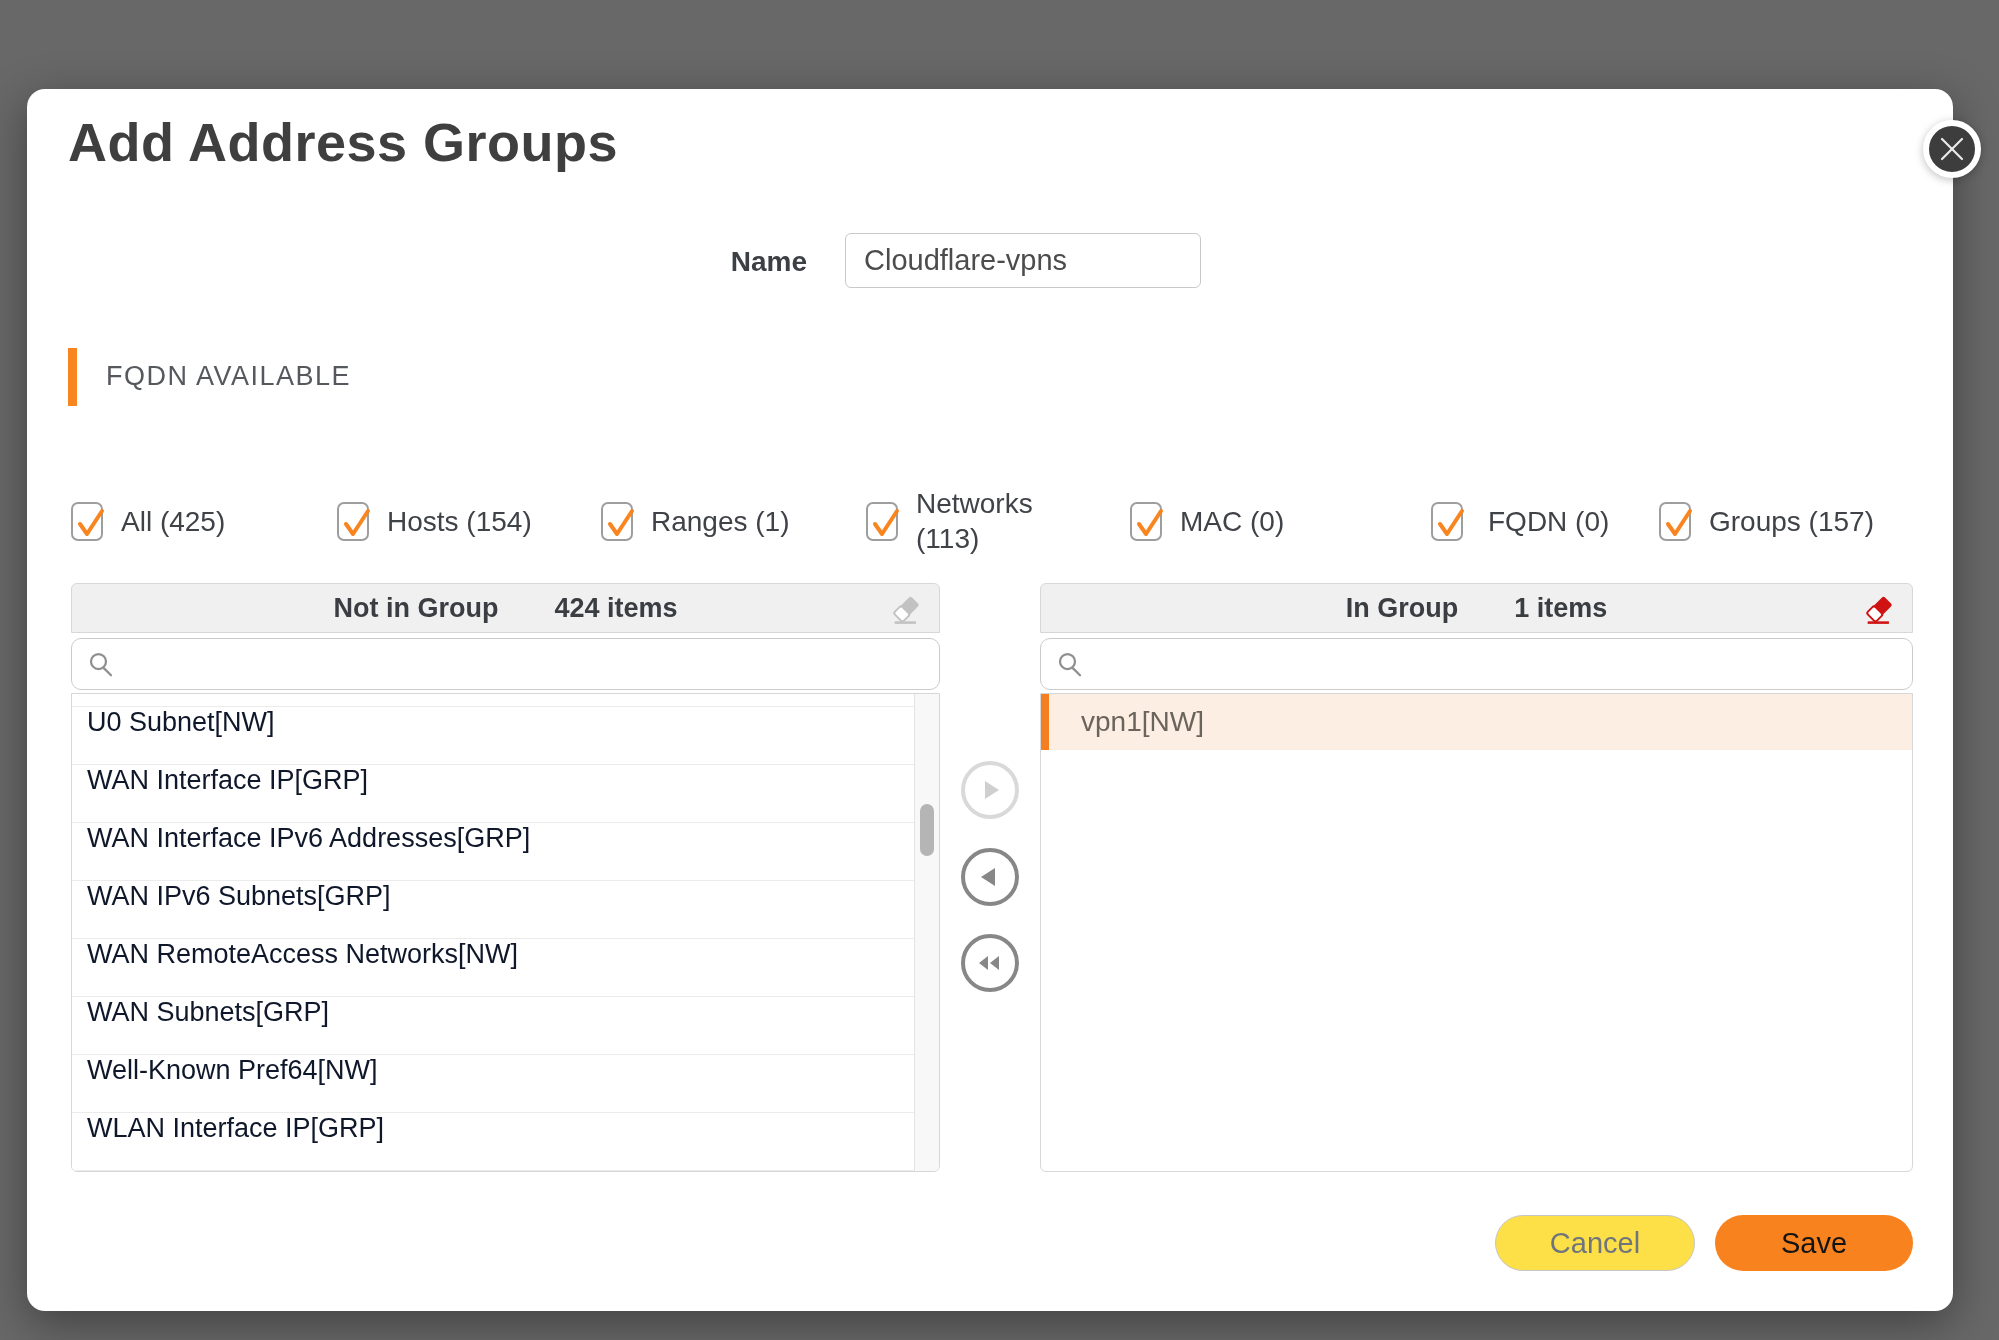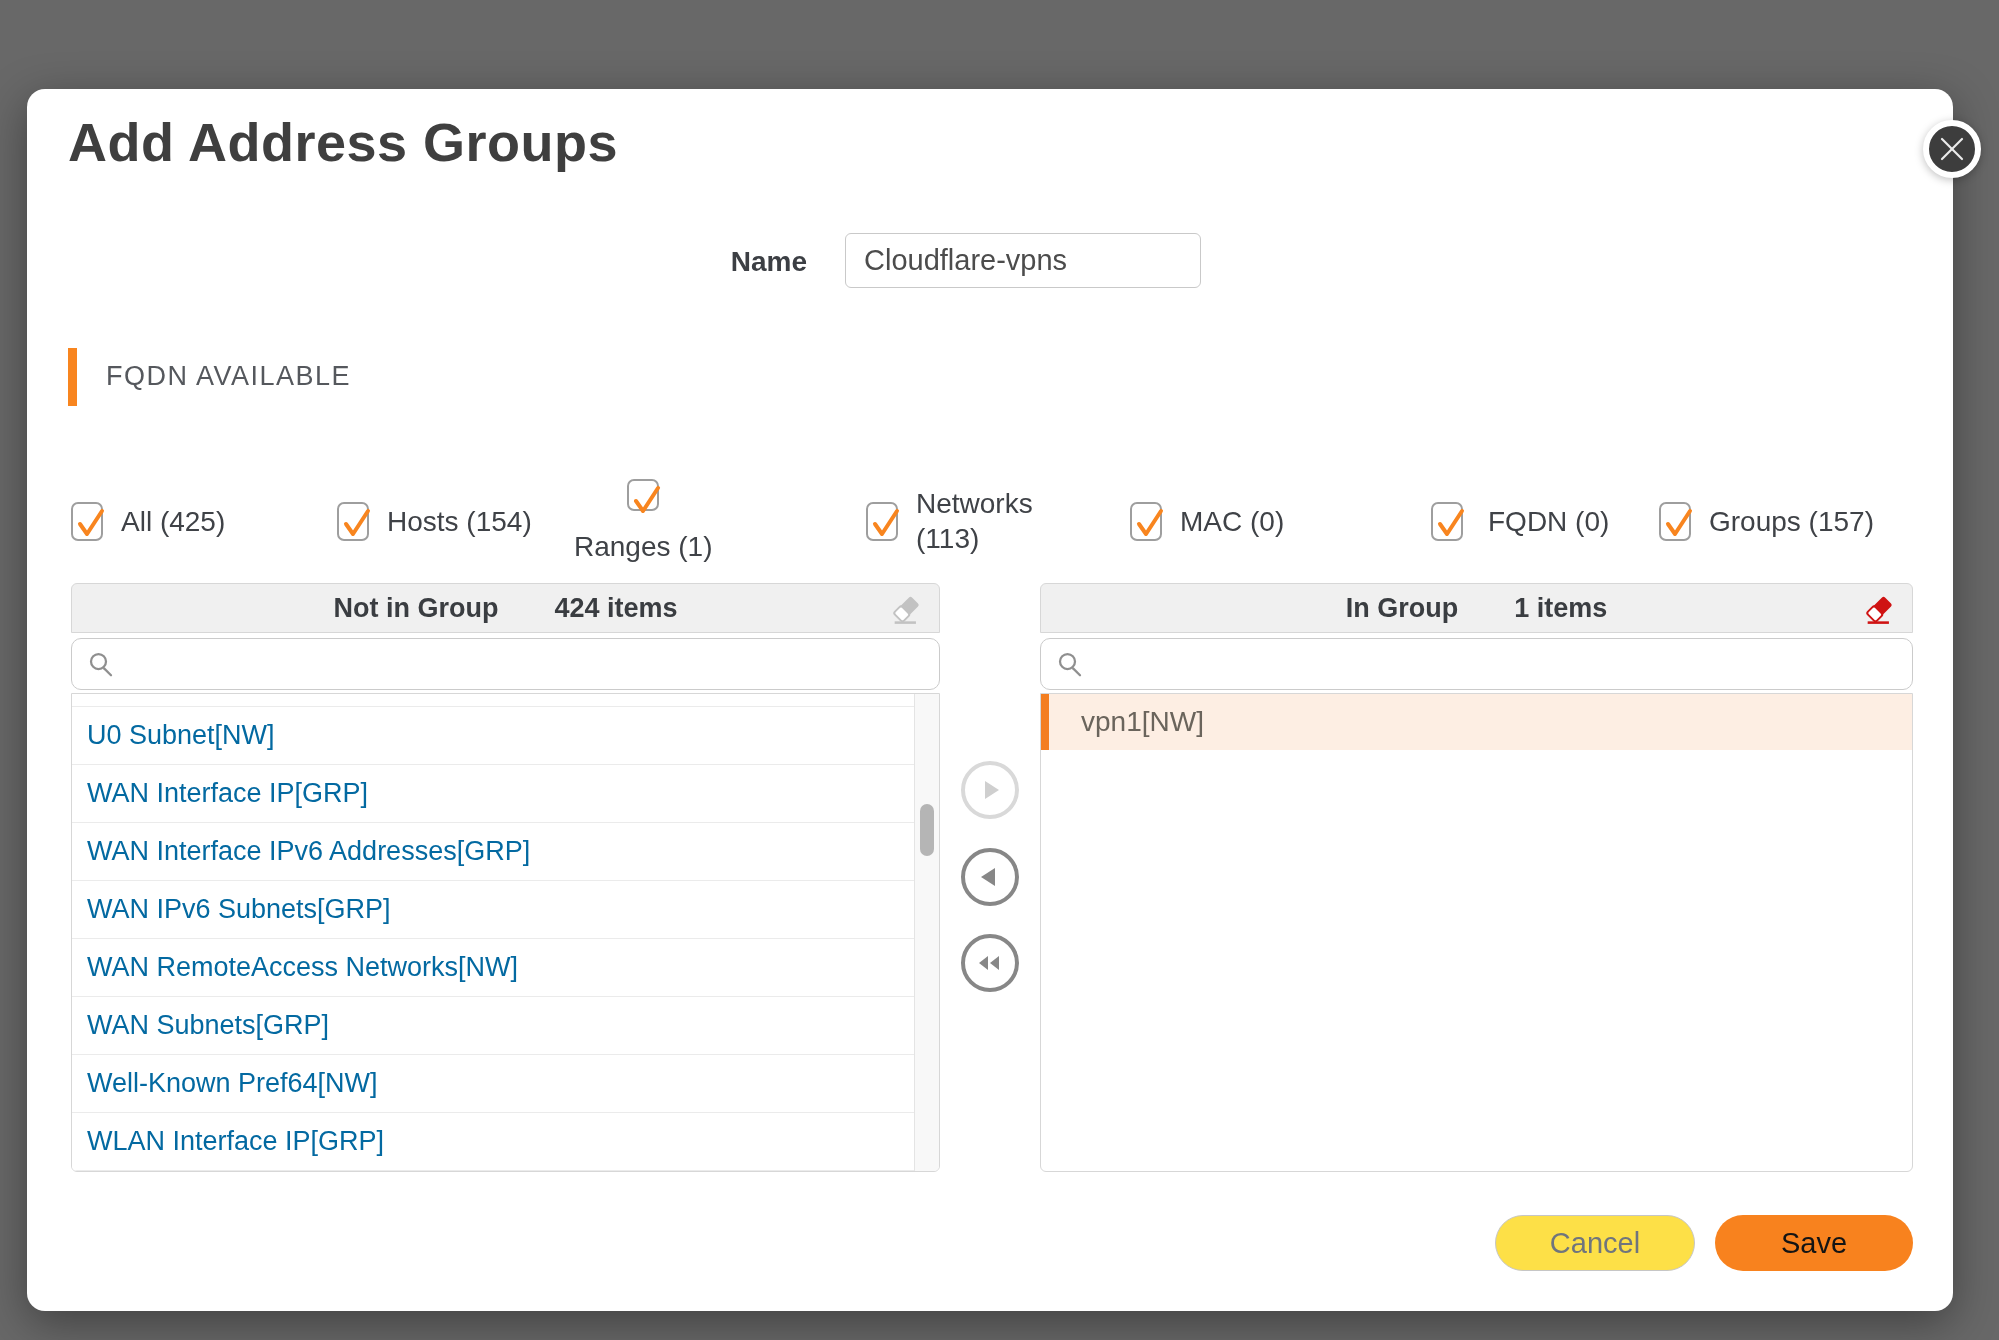--- a/index.html
+++ b/index.html
@@ -86,21 +86,21 @@
   .filters { position: absolute; left: 0; top: 390px; width: 100%; height: 84px; }
   .filter-item {
     position: absolute;
     top: 0; height: 84px;
     display: flex; align-items: center;
     gap: 18px;
     cursor: pointer;
   }
   .filter-item:nth-child(1) { left: 44px; }
   .filter-item:nth-child(2) { left: 310px; }
-  .filter-item:nth-child(3) { left: 547px; flex-direction: column; }
+  .filter-item:nth-child(3) { left: 574px; }
   .filter-item:nth-child(4) { left: 839px; }
   .filter-item:nth-child(5) { left: 1103px; }
   .filter-item:nth-child(6) { left: 1404px; gap: 25px; }
   .filter-item:nth-child(7) { left: 1632px; }
   .checkbox {
     width: 32px; height: 39px;
     flex: 0 0 32px;
     border: 2px solid #9e9e9e;
     border-radius: 7px;
     background: #fff;
@@ -165,25 +165,25 @@
     left: 0; right: 0; top: 110px; bottom: 0;
     border: 1px solid #d7d7d7;
     border-radius: 0 0 6px 6px;
     background: #fff;
     overflow: hidden;
   }
   .list-inner { position: absolute; left: 0; top: 0; right: 25px; bottom: 0; }
   .row-spacer { height: 13px; border-bottom: 1px solid #ebebeb; }
   .list-row {
     height: 58px;
-    display: flex; align-items: center;
+    display: flex; align-items: flex-start;
     padding-left: 15px;
     border-bottom: 1px solid #ebebeb;
     font-size: 27px;
-    color: #0369a1;
+    color: #0f172a;
     cursor: pointer;
     background: #fff;
   }
   .scroll-track {
     position: absolute;
     right: 0; top: 0; bottom: 0;
     width: 25px;
     background: #f8f8f8;
     border-left: 1px solid #e4e4e4;
   }

